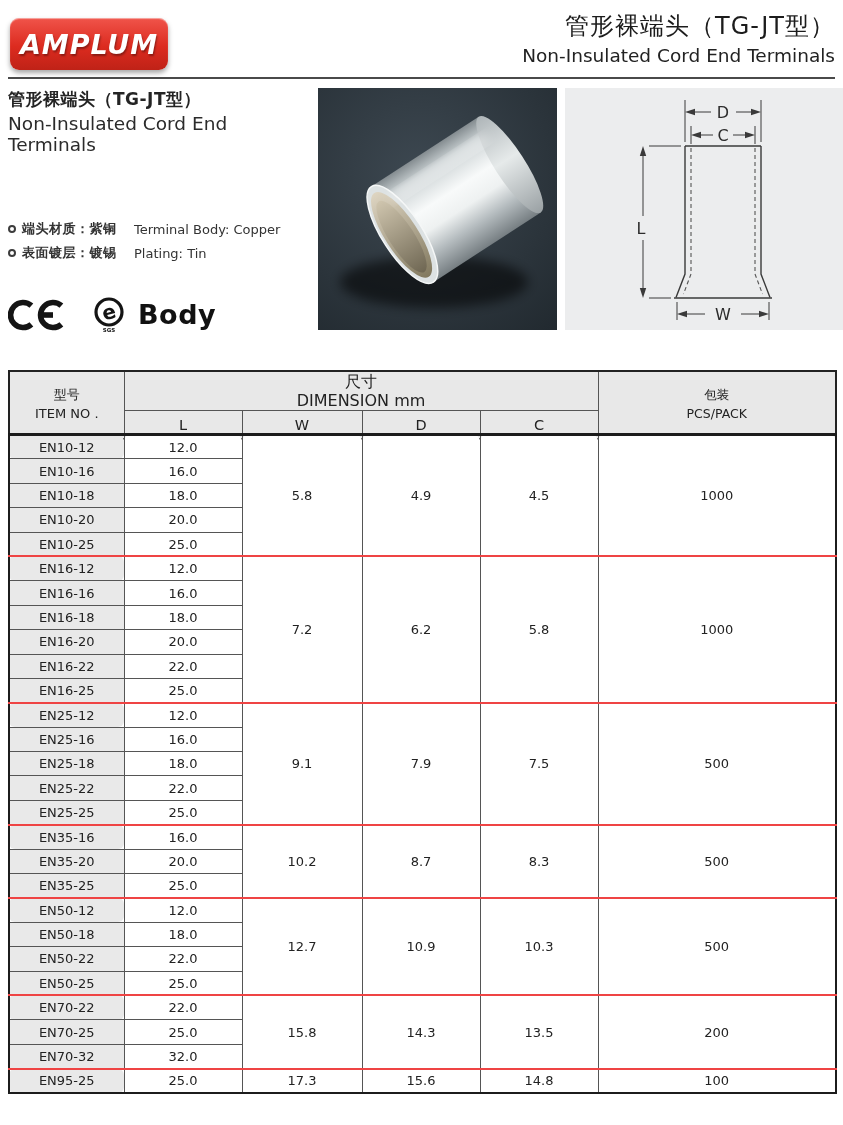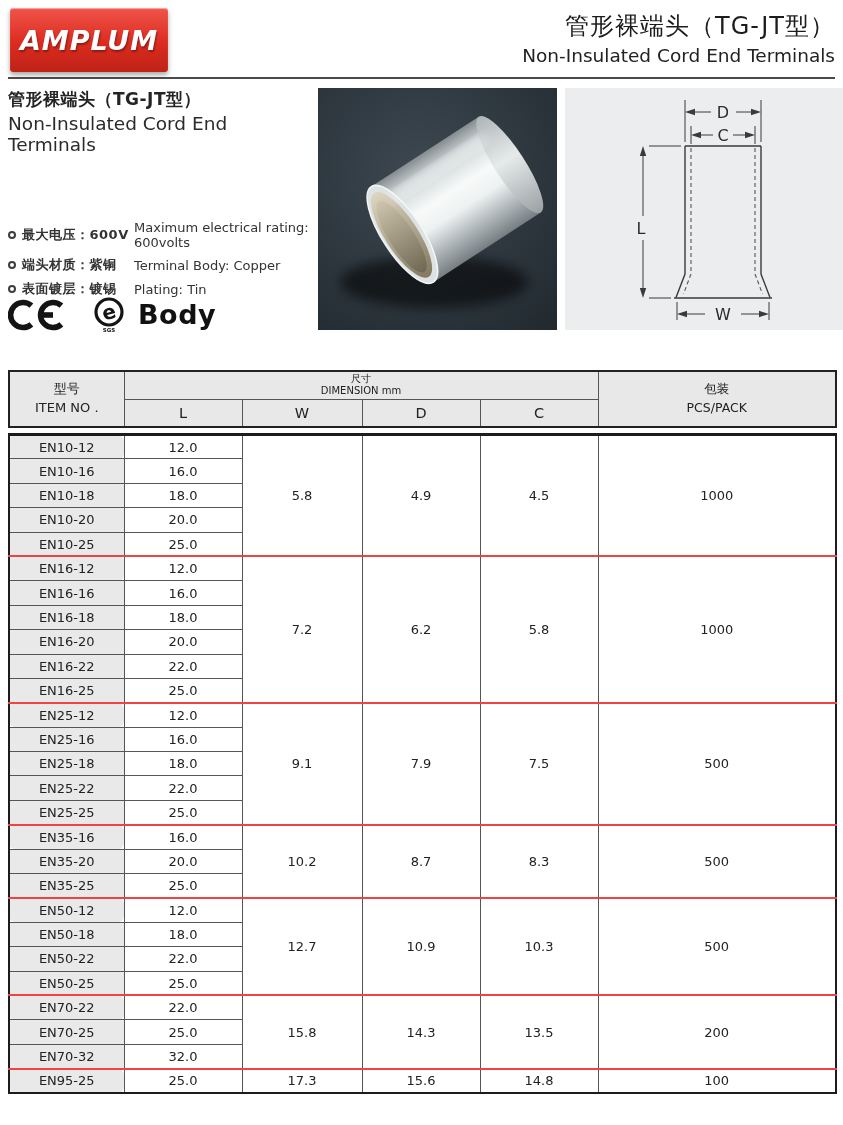--- a/index.html
+++ b/index.html
@@ -1,22 +1,22 @@
 <!DOCTYPE html>
 <html><head>
 <meta charset="utf-8">
 <style>
   * { margin: 0; padding: 0; box-sizing: border-box; }
   body { background: #ffffff; font-family: "DejaVu Sans", "Liberation Sans", sans-serif; }
   .page { position: relative; width: 843px; height: 1125px; background: #fff; overflow: hidden; }
 
   
   .hdr { position: absolute; top: 6px; left: 8px; right: 8px; height: 66px; }
-  .logo { position: absolute; left: 2px; top: 2px; width: 158px; height: 64px;
-          border-radius: 3px;
+  .logo { position: absolute; left: 2px; top: 12px; width: 158px; height: 52px;
+          border-radius: 9px;
           background: linear-gradient(180deg, #f0544a 0%, #dc2b1f 55%, #bf2217 100%);
           box-shadow: 0 3px 5px rgba(0,0,0,.35), inset 0 1px 1px rgba(255,255,255,.5);
           display: flex; align-items: center; justify-content: center; }
   .logo span { color: #fff; font-style: italic; font-weight: 800; font-size: 27px;
                letter-spacing: 1px; text-shadow: 1px 2px 2px rgba(0,0,0,.35); }
   .hdr-titles { position: absolute; right: 0; top: 4px; text-align: right; color: #1c1c1c; }
   .hdr-cn { font-size: 24px; letter-spacing: 1px; }
   .hdr-en { font-size: 18.5px; margin-top: 3px; color: #222; }
   .rule { position: absolute; top: 77px; left: 8px; right: 8px; border-top: 2px solid #4a4a4a; }
 
@@ -38,21 +38,21 @@
   .diagram { position: absolute; left: 557px; top: 0; width: 278px; height: 242px; }
   svg { display: block; }
 
   
   table { border-collapse: collapse; table-layout: fixed; width: 827px; }
   td { text-align: center; vertical-align: middle; color: #222; overflow: hidden; }
 
   .head-table { position: absolute; top: 370px; left: 8px; border: 2px solid #222; background: #e8e8e8; }
   .head-table td { border: 1px solid #555; height: 28px; }
   .ht-item { font-size: 13px; line-height: 1.45; }
-  .ht-dim  { font-size: 10px; line-height: 1.2; }
+  .ht-dim  { font-size: 16px; line-height: 1.2; }
   .ht-col  { font-size: 14.5px; }
   .ht-pack { font-size: 12.5px; line-height: 1.5; margin-top: 28px; }
 
   .body-table { position: absolute; top: 433px; left: 8px;
                 border: 2px solid #1c1c1c; border-top-width: 3px; }
   .body-table td { border: 1px solid #555; height: 24.4px; font-size: 13px; background: #fff; }
   .body-table td.item-cell { background: #e9e9e9; }
   .body-table tr.group-start td { border-top: 2px solid #ef4444; border-radius: 6px; }
 </style>
 </head>
@@ -70,25 +70,20 @@
     </div>
   </div>
   <div class="rule"></div>
 
   <div class="intro">
     <div class="info">
       <div class="t-cn">管形裸端头（TG-JT型）</div>
       <div class="t-en">Non-Insulated Cord End Terminals</div>
 
       <div class="specs">
-        <div class="spec-row">
-          <span class="dot"></span>
-          <span class="spec-cn">最大电压：600V</span>
-          <span class="spec-en">Maximum electrical rating: 600volts</span>
-        </div>
         <div class="spec-row">
           <span class="dot"></span>
           <span class="spec-cn">端头材质：紫铜</span>
           <span class="spec-en">Terminal Body: Copper</span>
         </div>
         <div class="spec-row">
           <span class="dot"></span>
           <span class="spec-cn">表面镀层：镀锡</span>
           <span class="spec-en">Plating: Tin</span>
         </div>

